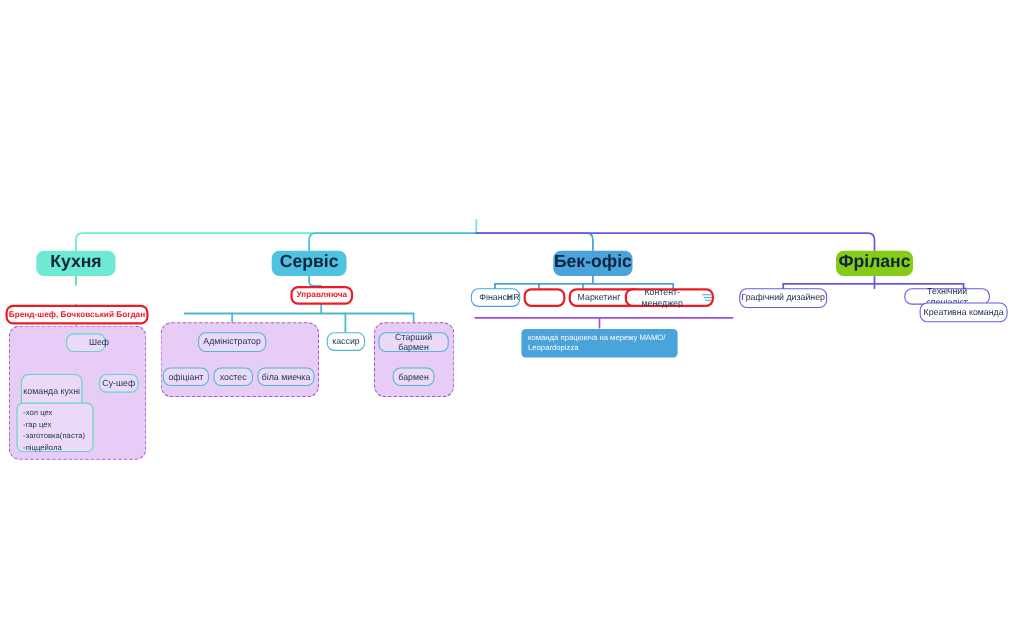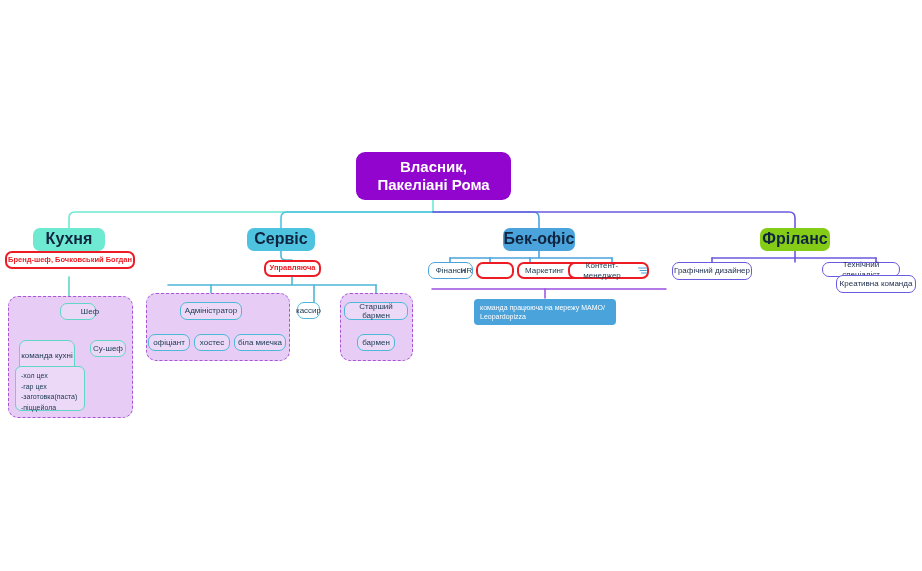--- a/index.html
+++ b/index.html
@@ -85,28 +85,26 @@
       <path d="M450,258 L450,262 M490,258 L490,262 M530,258 L530,262 M612,258 L612,262" stroke="#4aa3db"></path>
 
       <path d="M432,289 L666,289" stroke="#9b4fe0" stroke-width="1.5"></path>
       <path d="M545,289 L545,298" stroke="#9b4fe0" stroke-width="1.5"></path>
 
       <path d="M795,251 L795,258 M712,258 L876,258" stroke="#6a5ae0"></path>
       <path d="M712,258 L712,262 M795,258 L795,262 M876,258 L876,262" stroke="#6a5ae0"></path>
     </g>
   </svg>
 
-  <div class="node n-root" style="left:356px;top:152px;width:155px;height:48px;">Власник,
-Пакеліані Рома</div>
 
   <div class="group" style="left:8px;top:296px;width:125px;height:122px;"></div>
 
   <div class="node n-l1 c-mint" style="left:33px;top:228px;width:72px;height:23px;">Кухня</div>
 
-  <div class="node n-box red" style="left:5px;top:251px;width:130px;height:18px;font-size:7.5px;">Бренд-шеф, Бочковський Богдан</div>
+  <div class="node n-box red" style="left:5px;top:277px;width:130px;height:18px;font-size:7.5px;">Бренд-шеф, Бочковський Богдан</div>
 
   <div class="node n-box teal on-group" style="left:60px;top:303px;width:36px;height:17px;padding-left:24px;">Шеф</div>
 
   <div class="node n-box teal on-group" style="left:19px;top:340px;width:56px;height:32px;">команда кухні</div>
 
   <div class="node n-box teal on-group" style="left:90px;top:340px;width:36px;height:17px;">Су-шеф</div>
 
   <div class="listbox" style="left:15px;top:366px;width:70px;height:45px;">-хол цех
 -гар цех
 -заготовка(паста)
@@ -120,21 +118,21 @@
   <div class="node n-box red" style="left:264px;top:260px;width:57px;height:17px;font-size:7.5px;">Управляюча</div>
 
   <div class="node n-box cyan on-group" style="left:180px;top:302px;width:62px;height:18px;">Адміністратор</div>
 
   <div class="node n-box cyan on-group" style="left:148px;top:334px;width:42px;height:17px;text-align:center;">офіціант</div>
 
   <div class="node n-box cyan on-group" style="left:194px;top:334px;width:36px;height:17px;">хостес</div>
 
   <div class="node n-box cyan on-group" style="left:234px;top:334px;width:52px;height:17px;">біла миечка</div>
 
-  <div class="node n-box cyan" style="left:297px;top:302px;width:23px;height:17px;">кассир</div>
+  <div class="node n-box cyan" style="left:297px;top:302px;width:35px;height:17px;">кассир</div>
 
   <div class="node n-box cyan on-group" style="left:344px;top:302px;width:64px;height:18px;">Старший бармен</div>
 
   <div class="node n-box cyan on-group" style="left:357px;top:334px;width:38px;height:17px;">бармен</div>
 
   <div class="node n-l1 c-blue" style="left:503px;top:228px;width:72px;height:23px;">Бек-офіс</div>
 
   <div class="node n-box blue" style="left:428px;top:262px;width:45px;height:17px;">Фінанси</div>
 
   <div class="node n-box redfill" style="left:476px;top:262px;width:38px;height:17px;gap:44px;">

